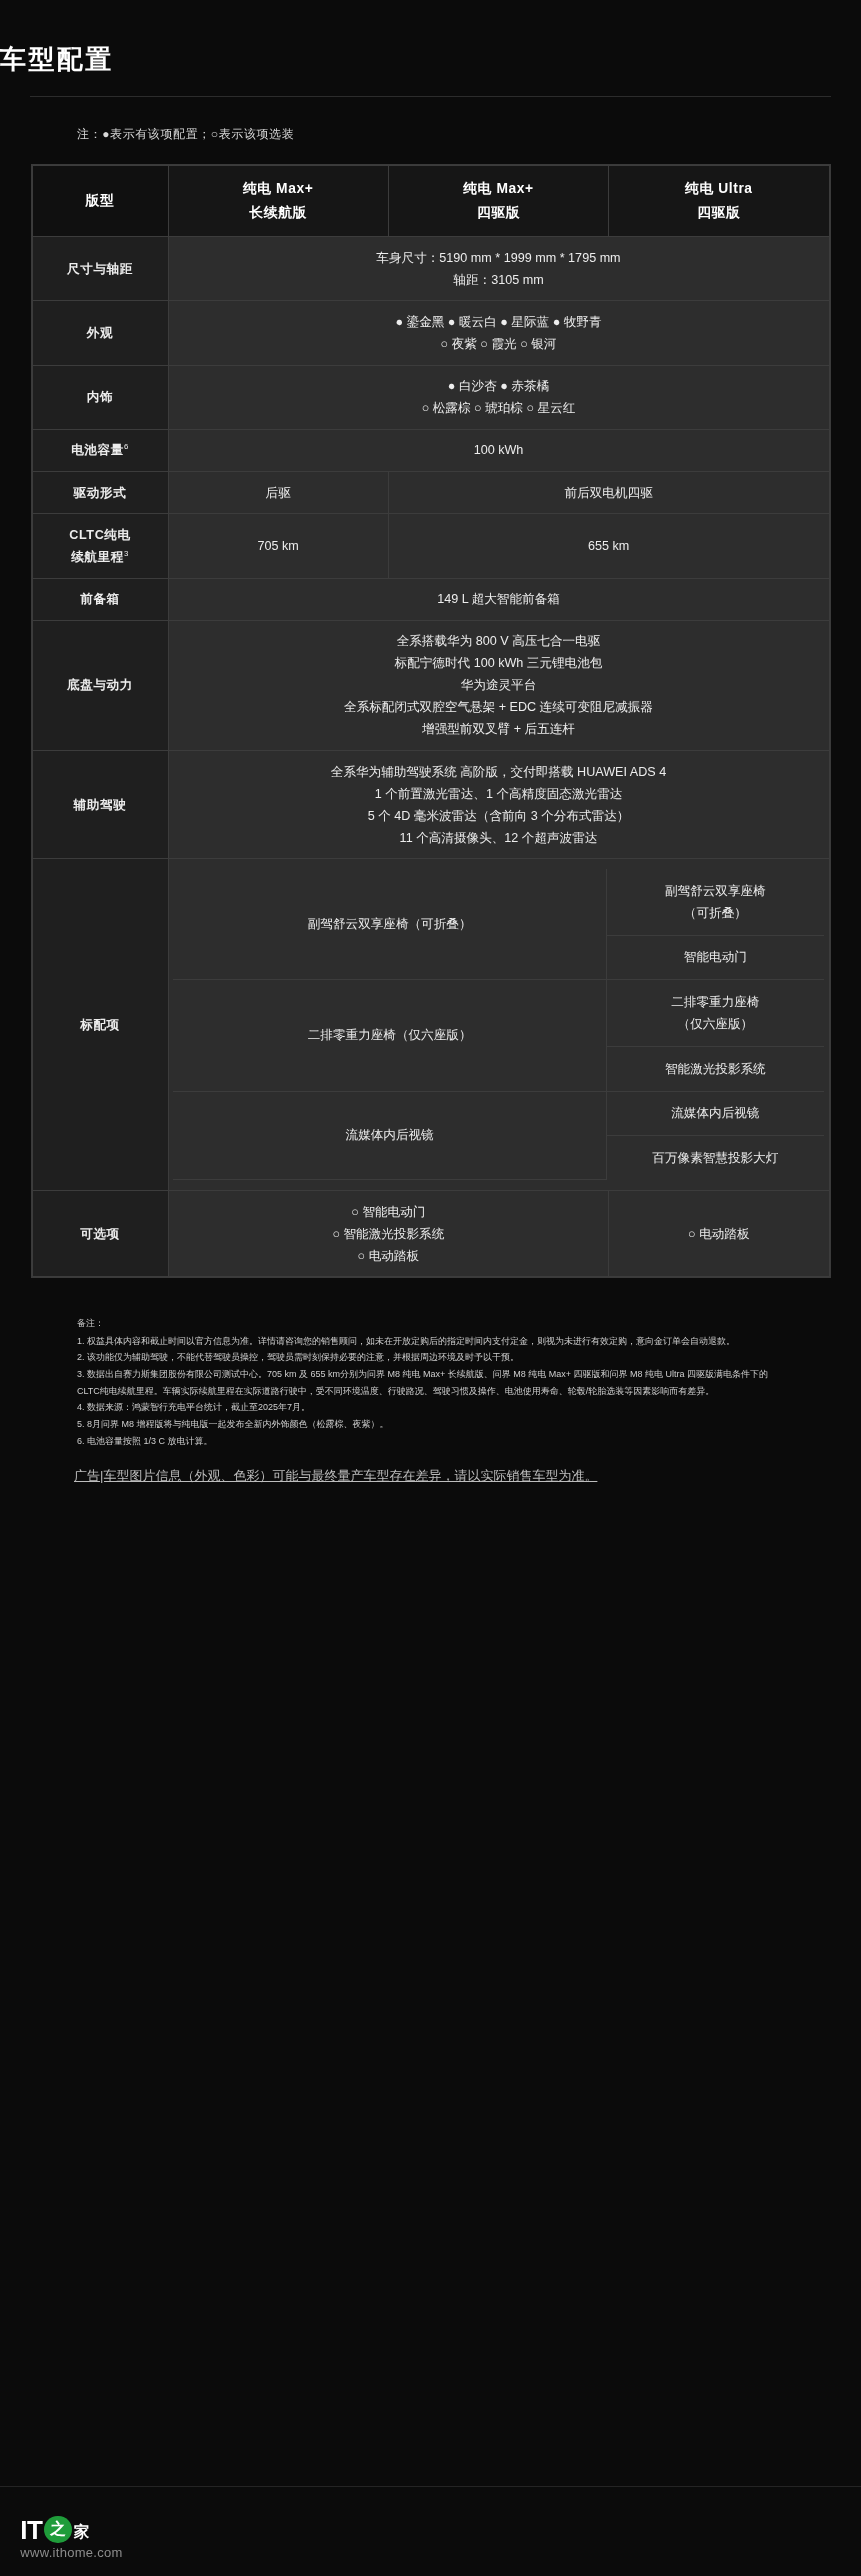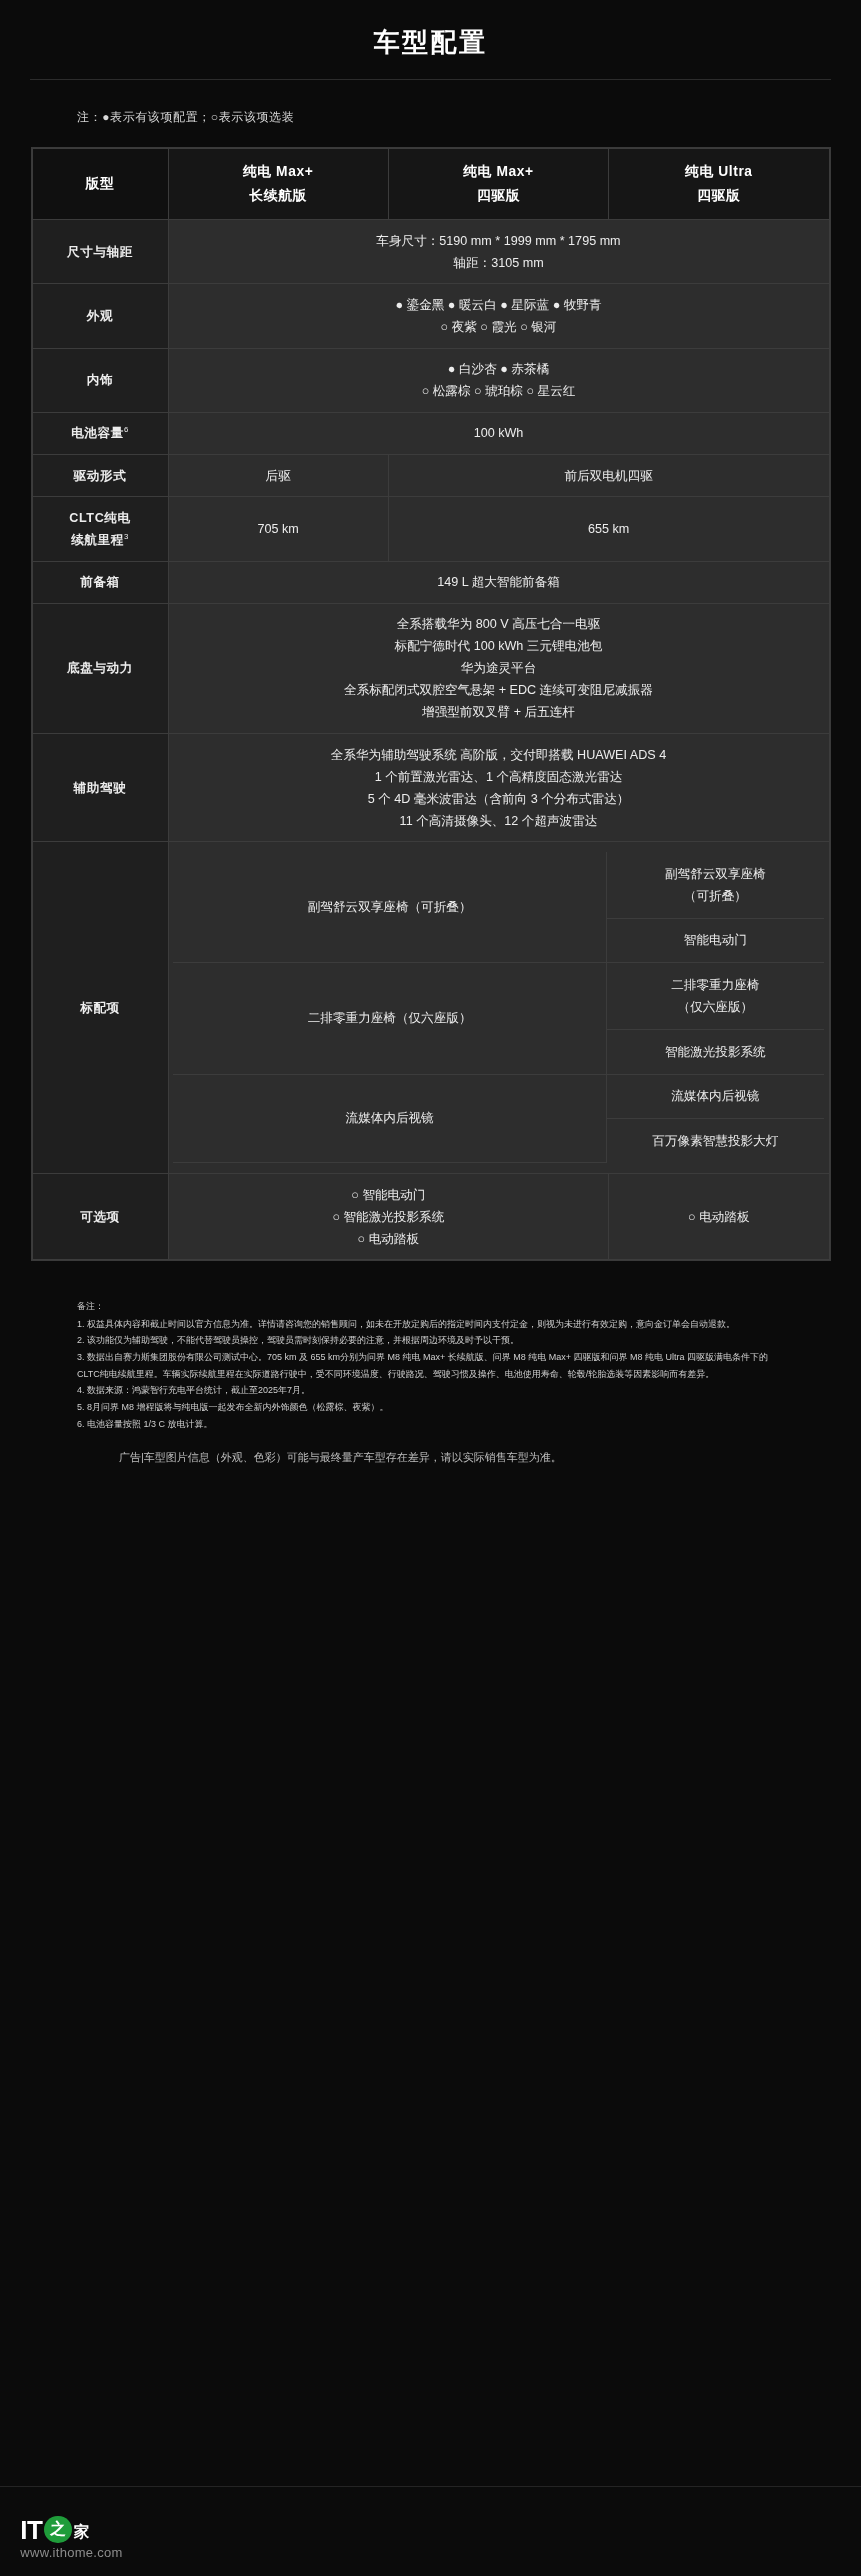--- a/index.html
+++ b/index.html
@@ -11,26 +11,26 @@
   }
   .page {
     width: 861px;
     min-height: 2576px;
     background: #0b0b0b;
     position: relative;
     color: #fff;
     padding: 0;
   }
   .title {
-    text-align: center;
+    text-align: left;
     font-size: 26px;
     font-weight: bold;
     letter-spacing: 2.4px;
     color: #ffffff;
-    padding-top: 25px;
+    padding-top: 42px;
     padding-bottom: 6px;
   }
   .title-underline {
     width: 801px;
     height: 0.6px;
     background: #2c2c2c;
     margin: 13px auto 0 auto;
   }
   .note-line {
     font-size: 12px;
@@ -97,23 +97,24 @@
     font-size: 9px;
     line-height: 1.85;
   }
   .footnotes .fn-title {
     margin-bottom: 1px;
   }
   .footnotes p {
     margin: 0;
   }
   .ad-note {
-    margin: 18px 0 0 119px;
+    margin: 18px 0 0 74px;
     color: #bdbdbd;
-    font-size: 11px;
+    font-size: 13px;
+    text-decoration: underline;
   }
   .footer {
     position: absolute;
     left: 0;
     bottom: 0;
     width: 100%;
     height: 90px;
     border-top: 0.6px solid #242424;
   }
   .logo {

